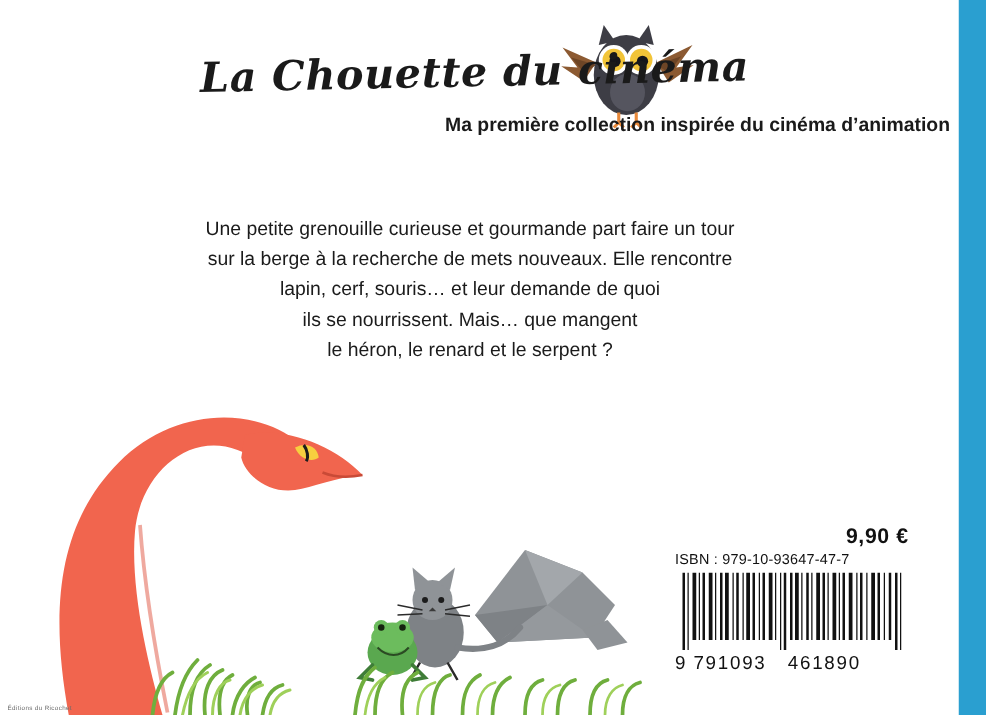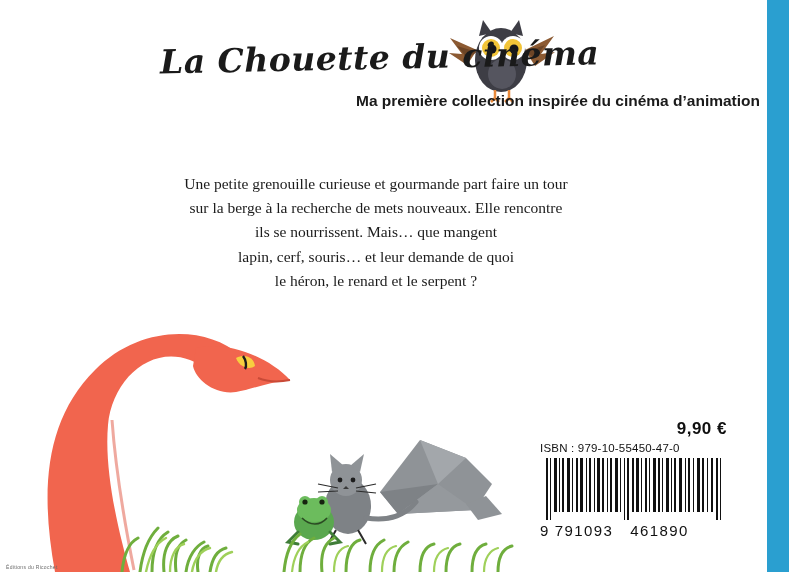--- a/index.html
+++ b/index.html
@@ -77,21 +77,21 @@
     height: 100px;
   }
 
   
   .blurb {
     position: absolute;
     left: 96px;
     top: 172px;
     width: 560px;
     text-align: center;
-    font-family: Liberation Serif, serif;
+    font-family: Liberation Sans, sans-serif;
     font-size: 15.5px;
     line-height: 1.56;
     color: #1b1b1b;
   }
   .blurb div { white-space: nowrap; }
 
   
   .snake {
     position: absolute;
     left: 0px;
@@ -201,22 +201,22 @@
   </div>
 
   <div class="title-block">
     <div class="book-title">La Chouette du cinéma</div>
     <div class="subtitle">Ma première collection inspirée du cinéma d’animation</div>
   </div>
 
   <div class="blurb">
     <div>Une petite grenouille curieuse et gourmande part faire un tour</div>
     <div>sur la berge à la recherche de mets nouveaux. Elle rencontre</div>
+    <div>lapin, cerf, souris…  et leur demande de quoi</div>
     <div>ils se nourrissent. Mais… que mangent</div>
-    <div>lapin, cerf, souris…  et leur demande de quoi</div>
     <div>le héron, le renard et le serpent ?</div>
   </div>
 
   <div class="snake">
     <svg width="330" height="332" viewBox="0 0 330 332" xmlns="http://www.w3.org/2000/svg">
 
       <path d="M55 332
                C 40 250, 45 180, 95 130
                C 140 85, 205 85, 240 115
                C 262 134, 258 150, 240 150
@@ -310,21 +310,21 @@
         <path d="M112 154 C 112 138, 118 130, 126 128"></path>
         <path d="M164 154 C 164 138, 170 132, 178 130"></path>
         <path d="M214 154 C 214 140, 220 132, 228 130"></path>
       </g>
     </svg>
   </div>
 
   <div class="price">9,90 €</div>
 
   <div class="barcode-block">
-    <div class="isbn-text">ISBN : 979-10-55450-47-0</div>
+    <div class="isbn-text">ISBN : 979-10-93647-47-7</div>
     <svg class="barcode-bars" viewBox="0 0 188 62" xmlns="http://www.w3.org/2000/svg">
       <rect x="0" y="0" width="188" height="62" fill="#ffffff"></rect>
       <g fill="#111111">
         <rect x="6" y="0" width="2" height="62"></rect>
         <rect x="10" y="0" width="1" height="62"></rect>
         <rect x="14" y="0" width="3" height="54"></rect>
         <rect x="19" y="0" width="1" height="54"></rect>
         <rect x="22" y="0" width="2" height="54"></rect>
         <rect x="27" y="0" width="3" height="54"></rect>
         <rect x="32" y="0" width="1" height="54"></rect>

